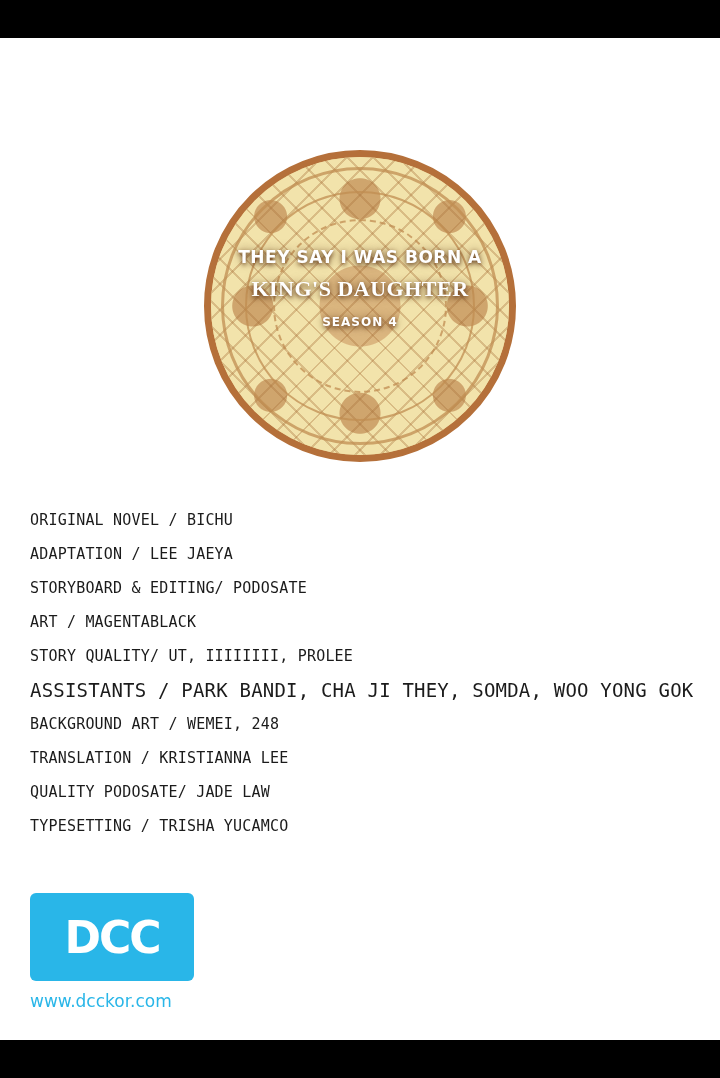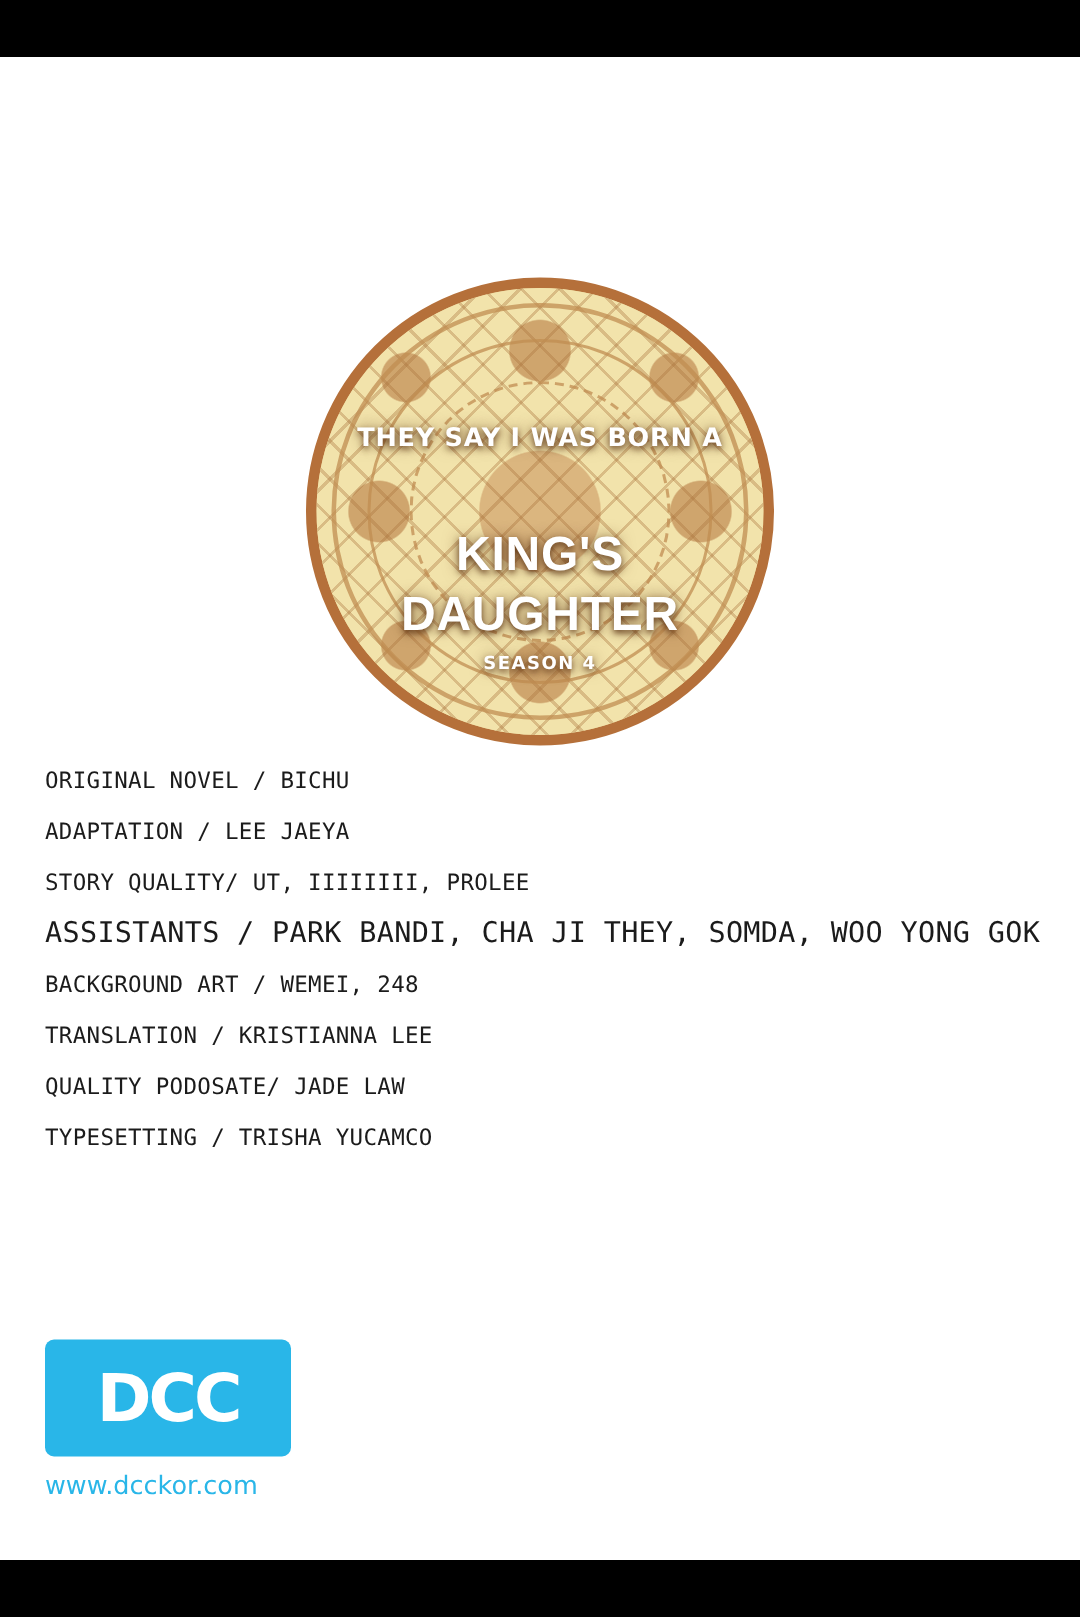--- a/index.html
+++ b/index.html
@@ -25,21 +25,21 @@
     top: 38px;
     width: 720px;
     height: 1002px;
     background: #ffffff;
   }
 
   
   .emblem-wrap {
     position: absolute;
     left: 0;
-    top: 147px;
+    top: 112px;
     width: 720px;
     height: 320px;
   }
   .emblem {
     position: relative;
     width: 312px;
     height: 312px;
     margin: 0 auto;
     border-radius: 50%;
     background: #f2e3ab;
@@ -91,26 +91,25 @@
     text-shadow: 0 2px 4px rgba(90,50,20,.85), 0 0 10px rgba(90,50,20,.6);
   }
   .emblem-text .line1 {
     font-family: "DejaVu Sans", sans-serif;
     font-weight: bold;
     font-size: 17px;
     letter-spacing: .5px;
     line-height: 24px;
   }
   .emblem-text .line2 {
-    font-family: Liberation Sans, sans-serif;
-    font-weight: bold;
-    font-size: 32px;
+    font-family: Liberation Serif, serif;
+    font-weight: bold;
+    font-size: 22px;
     letter-spacing: .5px;
     line-height: 40px;
-    margin-top: 45px;
   }
   .emblem-text .line3 {
     font-family: "DejaVu Sans", sans-serif;
     font-weight: bold;
     font-size: 12px;
     letter-spacing: 1px;
     line-height: 26px;
   }
 
   
@@ -133,21 +132,21 @@
   }
 
   
   .footer {
     position: absolute;
     left: 30px;
     top: 855px;
   }
   .logo {
     width: 164px;
-    height: 78px;
+    height: 88px;
     background: #29b6e8;
     border-radius: 6px;
     position: relative;
   }
   .logo .glyphs {
     position: absolute;
     inset: 0;
     display: flex;
     align-items: center;
     justify-content: center;
@@ -181,20 +180,22 @@
           <div class="line1">THEY SAY I WAS BORN A</div>
           <div class="line2">KING'S DAUGHTER</div>
           <div class="line3">SEASON 4</div>
         </div>
       </div>
     </div>
 
     <div class="credits">
       <div class="credit-line">ORIGINAL NOVEL / BICHU</div>
       <div class="credit-line">ADAPTATION /  LEE JAEYA</div>
+      <div class="credit-line">STORYBOARD &amp; EDITING/ PODOSATE</div>
+      <div class="credit-line">ART / MAGENTABLACK</div>
       <div class="credit-line">STORY QUALITY/ UT, IIIIIIII, PROLEE</div>
       <div class="credit-line small">ASSISTANTS / PARK BANDI, CHA JI THEY, SOMDA, WOO YONG GOK</div>
       <div class="credit-line">BACKGROUND ART / WEMEI, 248</div>
       <div class="credit-line">TRANSLATION / KRISTIANNA LEE</div>
       <div class="credit-line">QUALITY PODOSATE/ JADE LAW</div>
       <div class="credit-line">TYPESETTING / TRISHA YUCAMCO</div>
     </div>
 
     <div class="footer">
       <div class="logo">

